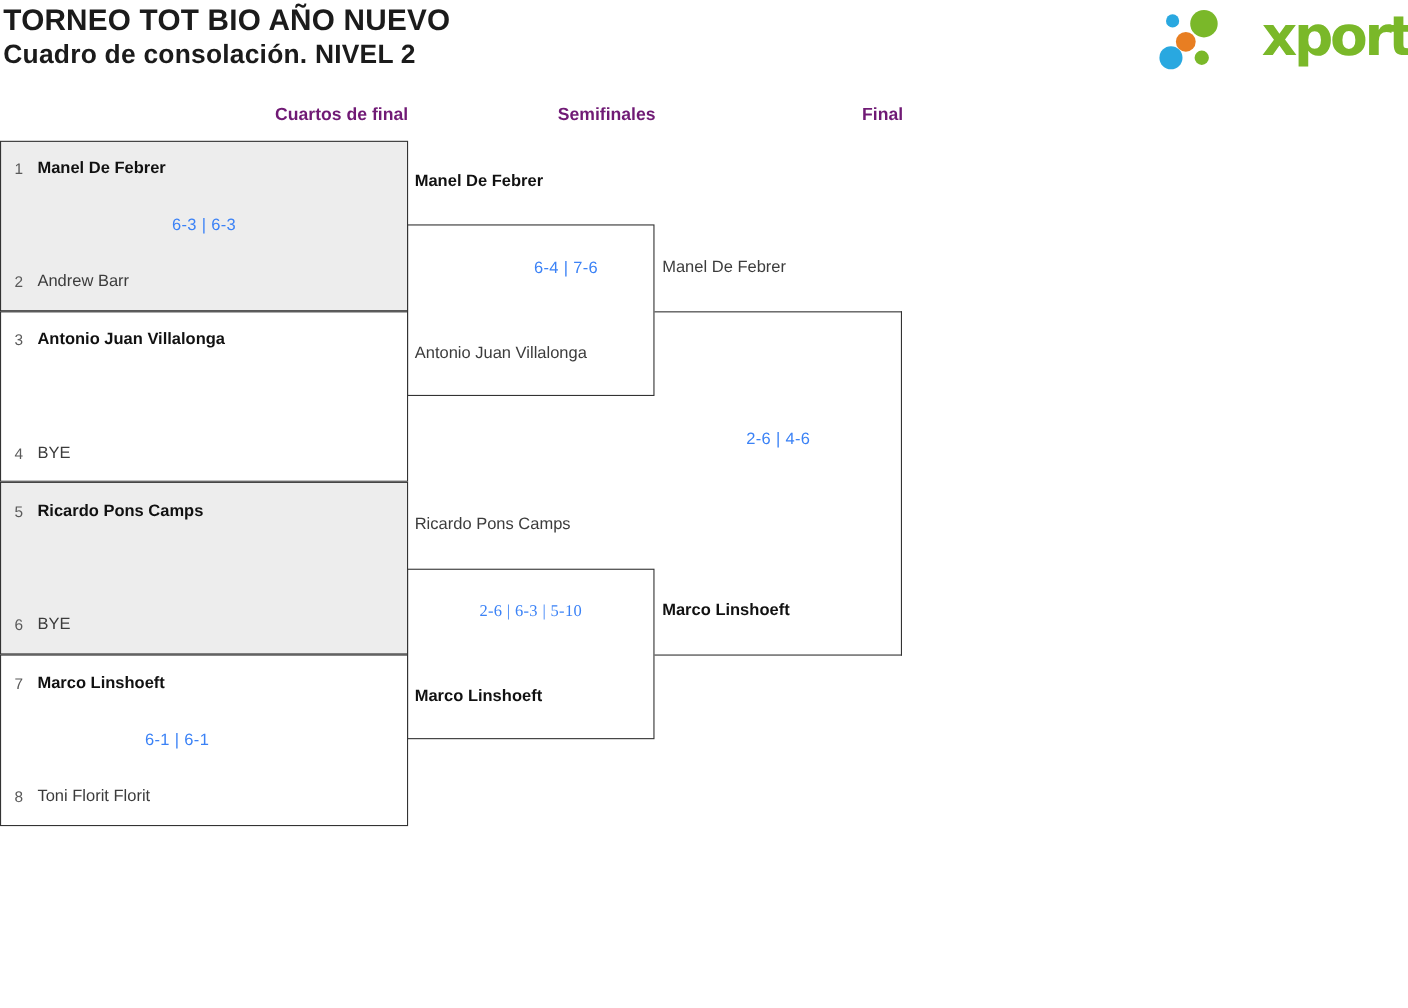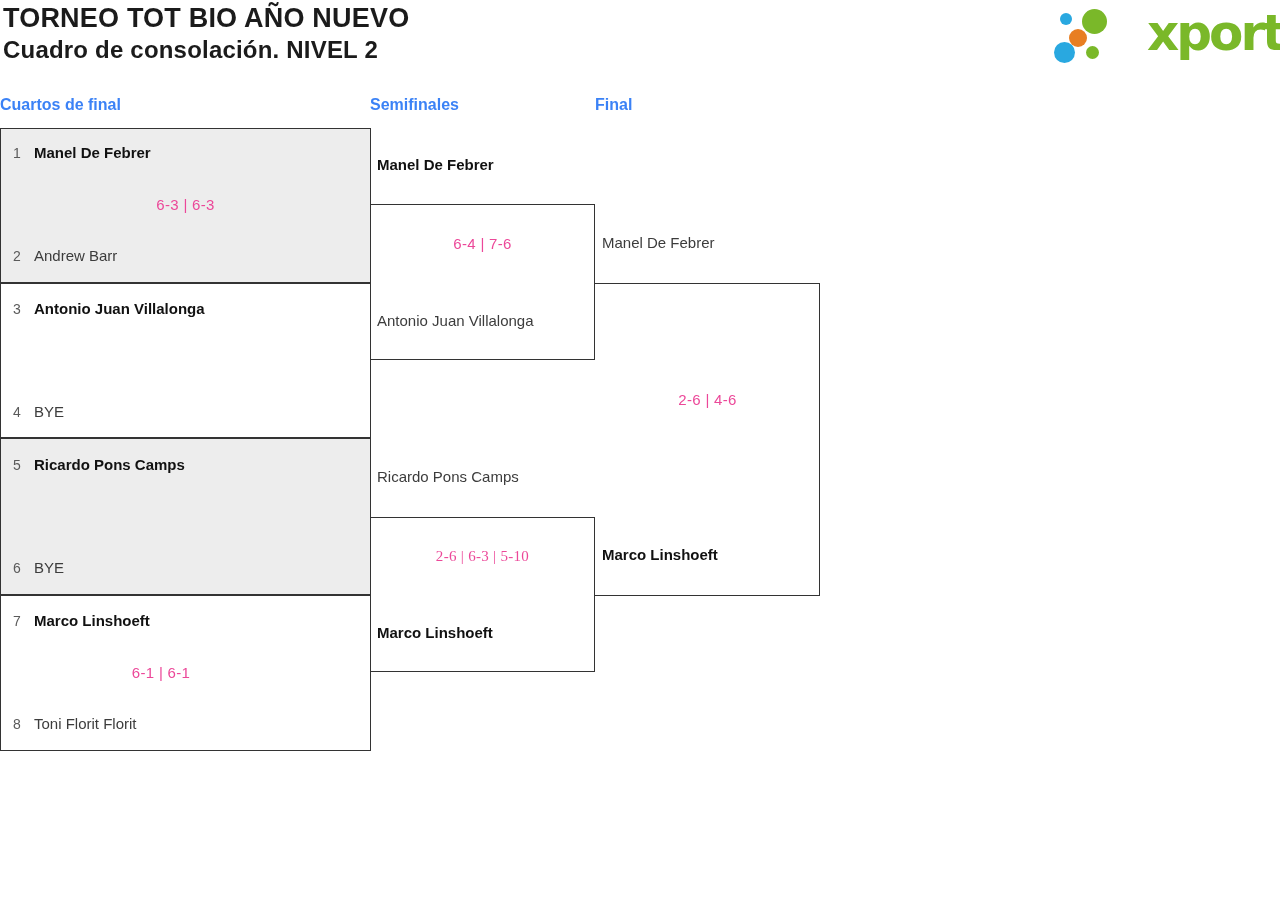--- a/index.html
+++ b/index.html
@@ -8,32 +8,32 @@
     font-family:"Liberation Sans","DejaVu Sans",sans-serif;color:#1b1b1b;
   }
   
   .title-line1{position:absolute;left:3px;top:3px;font-size:27px;font-weight:700;letter-spacing:.2px;color:#1b1b1b;white-space:nowrap;}
   .title-line2{position:absolute;left:3px;top:36px;font-size:24px;font-weight:700;letter-spacing:.2px;color:#1b1b1b;white-space:nowrap;}
   
   .dot{position:absolute;border-radius:50%;}
   .logo-word{position:absolute;left:1108px;top:2px;font-size:50px;line-height:62px;font-weight:700;
     font-family:"DejaVu Sans",sans-serif;letter-spacing:-3px;white-space:nowrap;margin-left:39px;}
   
-  .round-header{position:absolute;top:96px;height:22px;font-size:16px;font-weight:700;text-align:left;color:#3b82f6;}
+  .round-header{position:absolute;top:96px;height:22px;font-size:16px;font-weight:700;text-align:right;color:#701a75;}
   
   .box{position:absolute;box-sizing:border-box;border:1px solid #333;}
   .box.shaded{background:#EDEDED;}
   .box.open-left{border-left:none;}
   
   .player-row{position:absolute;display:flex;align-items:center;font-size:15px;line-height:20px;white-space:nowrap;}
   .seed{display:inline-block;width:16px;text-align:center;color:#5a5a5a;font-size:14px;flex:0 0 auto;}
   .player-name{color:#3c3c3c;margin-left:9px;}
   .player-name.no-seed{margin-left:0;}
   .player-name.winner{color:#111;font-weight:700;}
-  .score-row{position:absolute;text-align:center;font-size:15px;line-height:20px;color:#ec4899;letter-spacing:.3px;white-space:nowrap;}
+  .score-row{position:absolute;text-align:center;font-size:15px;line-height:20px;color:#3b82f6;letter-spacing:.3px;white-space:nowrap;}
 </style>
 </head>
 <body>
 
 <div id="canvas">
 
   <div class="title-line1">TORNEO TOT BIO AÑO NUEVO</div>
   <div class="title-line2">Cuadro de consolación. NIVEL 2</div>
 
   <div>
@@ -93,21 +93,21 @@
   </div>
   <div class="score-row" style="left:0;top:663px;width:322px;">6-1 | 6-1</div>
   <div class="player-row" style="left:9px;top:714px;">
     <span class="seed">8</span>
     <span class="player-name">Toni Florit Florit</span>
   </div>
 
   <div class="player-row" style="left:377px;top:155px;">
     <span class="player-name no-seed winner">Manel De Febrer</span>
   </div>
-  <div class="score-row" style="left:370px;top:234px;width:225px;">6-4 | 7-6</div>
+  <div class="score-row" style="left:370px;top:234px;width:225px;padding-left:32px;">6-4 | 7-6</div>
   <div class="player-row" style="left:377px;top:311px;">
     <span class="player-name no-seed">Antonio Juan Villalonga</span>
   </div>
 
   <div class="player-row" style="left:377px;top:467px;">
     <span class="player-name no-seed">Ricardo Pons Camps</span>
   </div>
   <div class="score-row" style="left:370px;top:546px;width:225px;font-family:Liberation Serif, serif;">2-6 | 6-3 | 5-10</div>
   <div class="player-row" style="left:377px;top:623px;">
     <span class="player-name no-seed winner">Marco Linshoeft</span>

